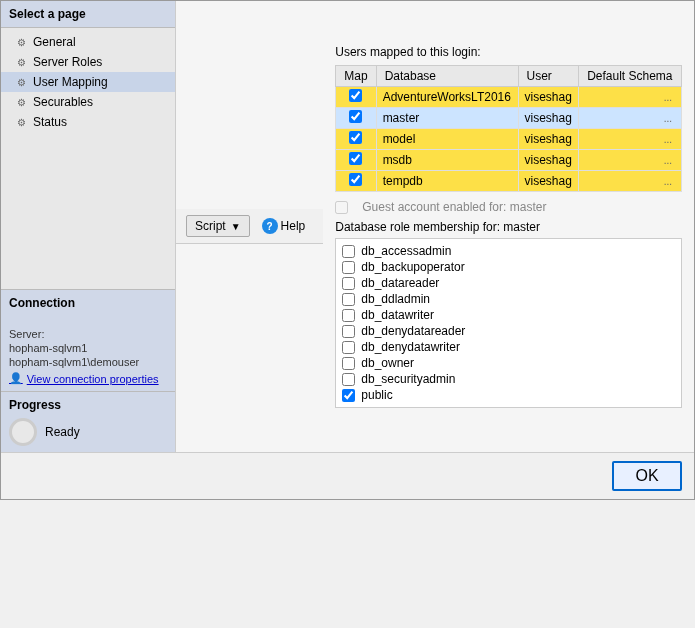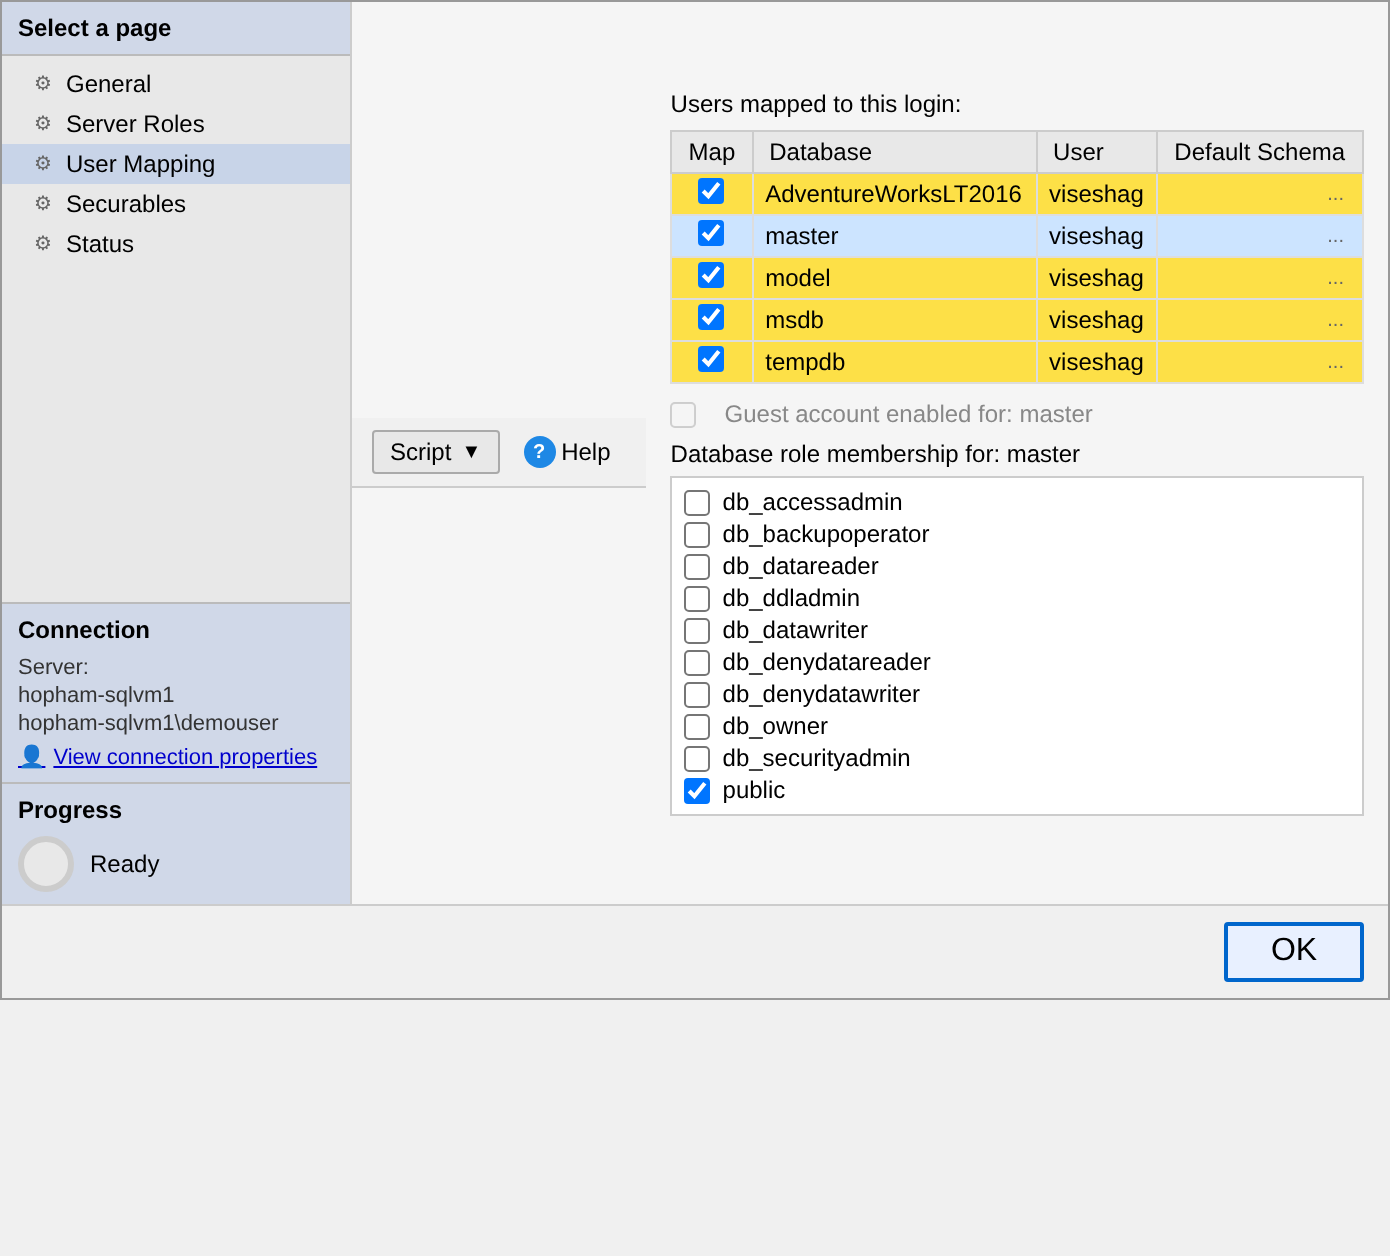--- a/index.html
+++ b/index.html
@@ -73,21 +73,21 @@
     
     .connection-section {
       background: #d0d8e8;
       border-top: 1px solid #bbb;
       padding: 6px 8px;
     }
 
     .connection-header {
       font-weight: bold;
       font-size: 12px;
-      margin-bottom: 6px;
+      margin-bottom: 18px;
     }
 
     .connection-info {
       font-size: 11px;
       color: #333;
     }
 
     .connection-info p {
       margin-bottom: 2px;
     }

